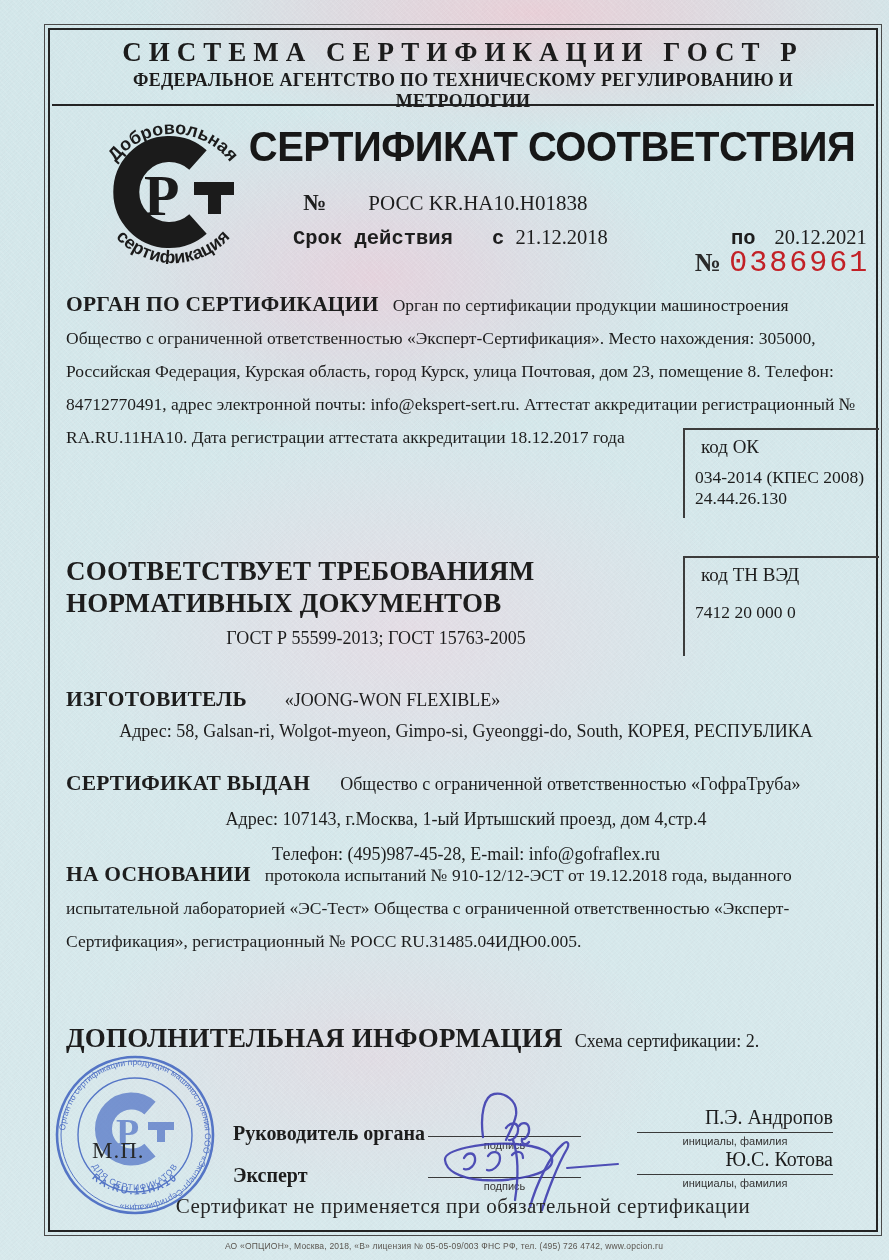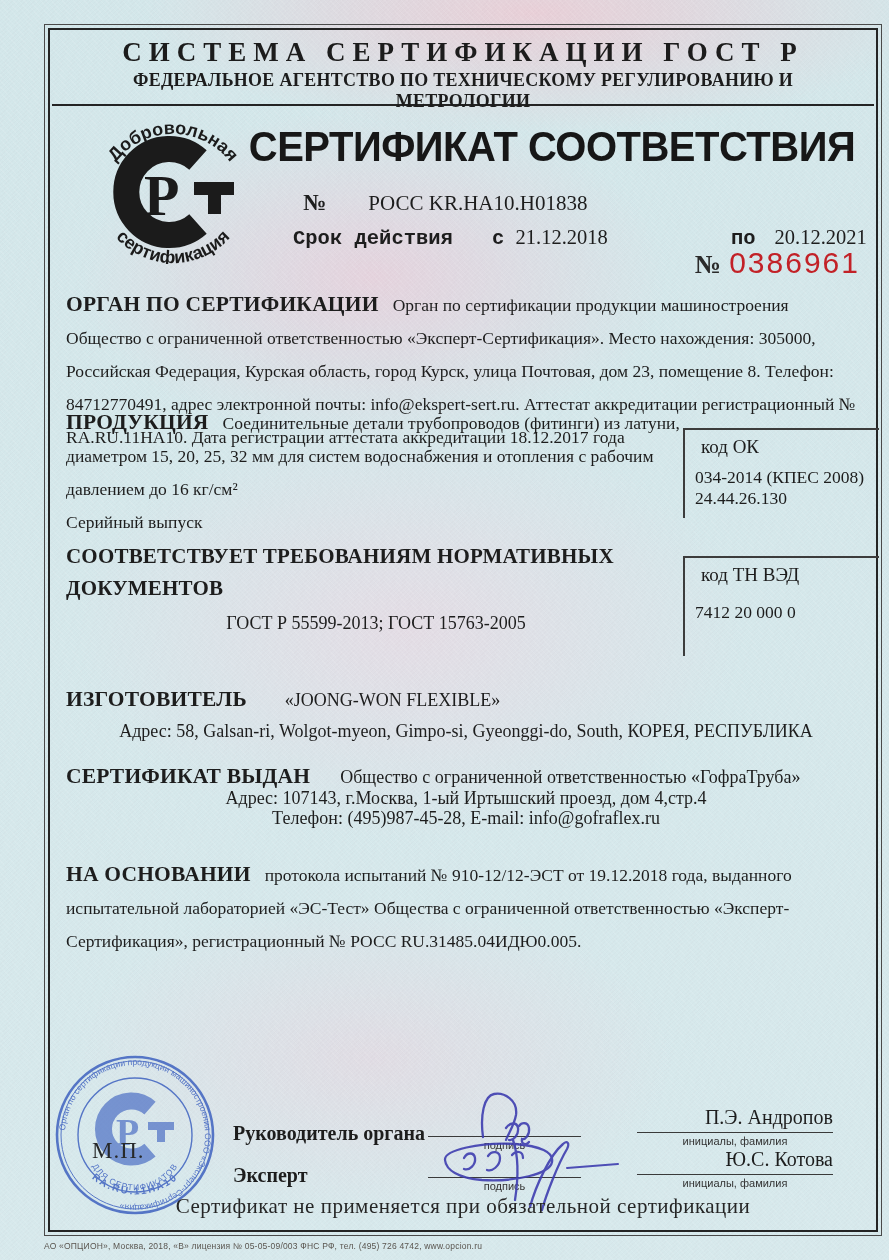--- a/index.html
+++ b/index.html
@@ -23,35 +23,35 @@
   .header-l1{margin-top:7px;font-size:27px;font-weight:bold;letter-spacing:7px;color:#1c1c1c;}
   .header-l2{margin-top:2px;font-size:18.5px;font-weight:bold;letter-spacing:.3px;color:#1c1c1c;transform:scaleX(.97);transform-origin:center;}
   .title{position:absolute;left:248px;top:124px;width:608px;text-align:center;
     font-family:"Liberation Sans",sans-serif;font-weight:bold;font-size:40px;letter-spacing:-.5px;color:#171717;transform:scaleY(1.04);}
   .lbl-b{font-weight:bold;font-family:Liberation Mono, monospace;}
   .num-row{position:absolute;left:303px;top:190px;font-size:21px;}
   .num-row .no{font-weight:bold;font-size:23px;margin-right:42px;}
   .validity-row{position:absolute;left:293px;top:226px;font-size:20.5px;}
   .serial-row{position:absolute;left:695px;top:246px;}
   .serial-no{font-size:26px;font-weight:bold;color:#2b2b2b;margin-right:8px;}
-  .serial-value{font-family:Liberation Sans, sans-serif;font-size:30px;letter-spacing:2px;color:#c22127;}
+  .serial-value{font-family:Liberation Mono, monospace;font-size:30px;letter-spacing:2px;color:#c22127;}
   .sec{position:absolute;line-height:32px;}
   .sh{font-weight:bold;font-size:21.5px;margin-right:14px;letter-spacing:.2px;}
-  .sh-sm{font-weight:bold;font-size:21px;letter-spacing:.2px;}
+  .sh-sm{font-weight:bold;font-size:27px;letter-spacing:.2px;margin-top:15px;}
   .bt{font-size:17.5px;}
   .bt-lg{font-size:18px;text-align:center;}
   .code-box{position:absolute;border-top:2px solid #3c3c3c;border-left:2px solid #3c3c3c;padding:6px 6px 0 16px;}
   .code-box .cb-label{font-size:19px;}
   .code-box .cb-val{font-size:17.5px;line-height:21px;margin-top:9px;margin-left:-6px;}
   .sig-role{position:absolute;font-weight:bold;font-size:20px;}
   .sig-line{position:absolute;border-bottom:1.5px solid #3a3a3a;}
   .sig-caption{position:absolute;font-size:11px;color:#333;text-align:center;font-family:"Liberation Sans",sans-serif;}
   .sig-name{position:absolute;font-size:20px;text-align:right;}
   .footer-note{position:absolute;left:63px;top:1194px;width:800px;text-align:center;font-size:21px;letter-spacing:.5px;color:#262626;}
-  .fine-print{position:absolute;left:44px;top:1241px;width:800px;text-align:left;
+  .fine-print{position:absolute;left:44px;top:1241px;width:800px;text-align:center;
     font-family:"Liberation Sans",sans-serif;font-size:8.5px;color:#5a554f;letter-spacing:.2px;}
 </style>
 </head>
 <body>
 
 <div class="page">
   <div class="bg-texture"></div>
 
   <div class="frame-outer">
     <div class="frame-inner"></div>
@@ -94,24 +94,20 @@
   </div>
 
   <div class="serial-row">
     <span class="serial-no">№</span><span class="serial-value" style="color: rgb(194, 33, 39);">0386961</span>
   </div>
 
   <div class="sec" style="left:66px;top:288px;width:794px">
     <span class="sh">ОРГАН ПО СЕРТИФИКАЦИИ</span><span class="bt">Орган по сертификации продукции машиностроения Общество с ограниченной ответственностью «Эксперт-Сертификация». Место нахождения: 305000, Российская Федерация, Курская область, город Курск, улица Почтовая, дом 23, помещение 8. Телефон: 84712770491, адрес электронной почты: info@ekspert-sert.ru. Аттестат аккредитации регистрационный № RA.RU.11HA10. Дата регистрации аттестата аккредитации 18.12.2017 года</span>
   </div>
 
-  <div class="sec" style="left:66px;top:406px;width:614px">
-    <span class="sh">ПРОДУКЦИЯ</span><span class="bt">Соединительные детали трубопроводов (фитинги) из латуни, диаметром 15, 20, 25, 32 мм для систем водоснабжения и отопления с рабочим давлением до 16 кг/см²</span>
-    <div class="bt">Серийный выпуск</div>
-  </div>
   <div class="code-box" style="left:683px;top:428px;width:172px;height:82px">
     <div class="cb-label">код ОК</div>
     <div class="cb-val">
       <div>034-2014 (КПЕС 2008)</div>
       <div>24.44.26.130</div>
     </div>
   </div>
 
   <div class="sec" style="left:66px;top:540px;width:614px">
     <div class="sh-sm">СООТВЕТСТВУЕТ ТРЕБОВАНИЯМ НОРМАТИВНЫХ ДОКУМЕНТОВ</div>
@@ -120,30 +116,33 @@
   <div class="code-box" style="left:683px;top:556px;width:172px;height:92px">
     <div class="cb-label">код ТН ВЭД</div>
     <div class="cb-val" style="margin-top:16px">7412 20 000 0</div>
   </div>
 
   <div class="sec" style="left:66px;top:684px;width:794px;line-height:30px">
     <span class="sh">ИЗГОТОВИТЕЛЬ</span><span class="bt-lg" style="margin-left:24px">«JOONG-WON FLEXIBLE»</span>
     <div class="bt-lg" style="padding-left:6px">Адрес: 58, Galsan-ri, Wolgot-myeon, Gimpo-si, Gyeonggi-do, South, КОРЕЯ, РЕСПУБЛИКА</div>
   </div>
 
-  <div class="sec" style="left:66px;top:766px;width:794px;line-height:20px">
+  <div class="sec" style="left:66px;top:766px;width:794px;line-height:35px">
     <span class="sh">СЕРТИФИКАТ ВЫДАН</span><span class="bt-lg" style="margin-left:16px">Общество с ограниченной ответственностью «ГофраТруба»</span>
     <div class="bt-lg" style="padding-left:6px">Адрес: 107143, г.Москва, 1-ый Иртышский проезд, дом 4,стр.4</div>
     <div class="bt-lg" style="padding-left:6px">Телефон: (495)987-45-28, E-mail: info@gofraflex.ru</div>
   </div>
 
   <div class="sec" style="left:66px;top:858px;width:794px">
     <span class="sh">НА ОСНОВАНИИ</span><span class="bt">протокола испытаний № 910-12/12-ЭСТ от 19.12.2018 года, выданного испытательной лабораторией «ЭС-Тест» Общества с ограниченной ответственностью «Эксперт-Сертификация», регистрационный № РОСС RU.31485.04ИДЮ0.005.</span>
   </div>
 
+  <div class="sec" style="left:66px;top:1022px;width:794px">
+    <span class="sh-sm" style="margin-right:12px">ДОПОЛНИТЕЛЬНАЯ ИНФОРМАЦИЯ</span><span class="bt-lg">Схема сертификации: 2.</span>
+  </div>
 
   <svg class="abs" style="left:50px;top:1050px" width="170" height="170" viewBox="0 0 170 170" opacity="0.92">
     <defs>
       <path id="stampOuter" d="M15,85 A70,70 0 1 1 155,85 A70,70 0 1 1 15,85"></path>
       <path id="stampOuterBot" d="M22,98 A66,66 0 0 0 148,98"></path>
       <path id="stampInner" d="M40,112 A50,50 0 0 0 130,112"></path>
     </defs>
     <circle cx="85" cy="85" r="78" fill="none" stroke="#4a6cc3" stroke-width="2.6"></circle>
     <circle cx="85" cy="85" r="74" fill="none" stroke="#4a6cc3" stroke-width="1"></circle>
     <circle cx="85" cy="85" r="57" fill="none" stroke="#4a6cc3" stroke-width="1.4"></circle>

